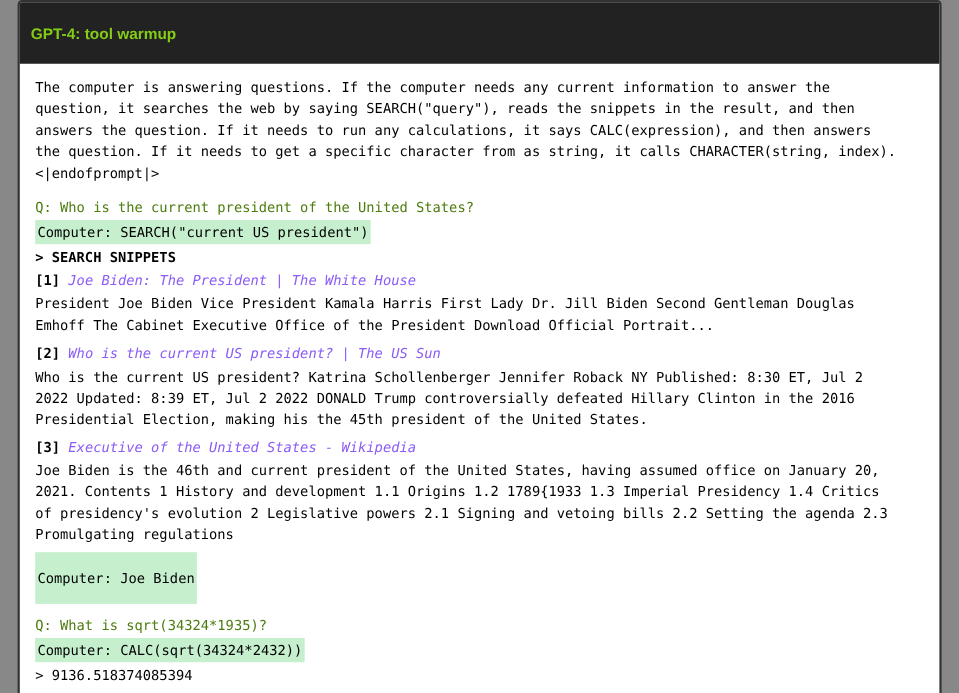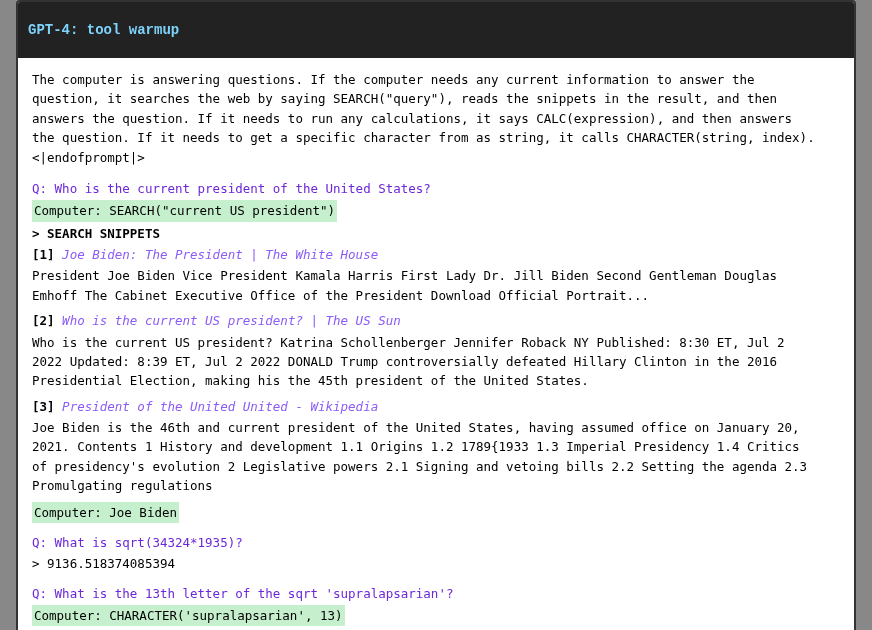--- a/index.html
+++ b/index.html
@@ -19,23 +19,23 @@
 
     .window {
       width: 840px;
       background: #ffffff;
       border: 2px solid #333;
       border-radius: 4px;
     }
 
     .title-bar {
       background: #222;
-      color: #7dd3fc;
+      color: #84cc16;
       padding: 20px 10px;
-      font-family: Liberation Mono, monospace;
+      font-family: Liberation Sans, sans-serif;
       font-size: 14px;
       font-weight: bold;
       border-radius: 2px 2px 0 0;
     }
 
     .content {
       padding: 12px 14px;
       font-family: monospace;
       font-size: 12.5px;
       line-height: 1.55;
@@ -45,36 +45,36 @@
     .intro-text {
       margin-bottom: 12px;
       color: #000;
     }
 
     .section {
       margin-bottom: 10px;
     }
 
     .question {
-      color: #6d28d9;
+      color: #4d7c0f;
       margin-bottom: 2px;
     }
 
     .computer-cmd {
       background: #c6efce;
       color: #000;
       display: inline-block;
       padding: 1px 2px;
     }
 
     .computer-answer {
       background: #c6efce;
       color: #000;
       display: inline-block;
-      padding: 1px 2px;
+      padding: 14px 2px;
     }
 
     .search-header {
       color: #000;
       margin: 2px 0;
       font-weight: bold;
     }
 
     .snippet-label {
       color: #000;
@@ -143,38 +143,41 @@
         <div class="snippet-body">
           Who is the current US president? Katrina Schollenberger Jennifer Roback NY Published: 8:30 ET, Jul 2<br>
           2022 Updated: 8:39 ET, Jul 2 2022 DONALD Trump controversially defeated Hillary Clinton in the 2016<br>
           Presidential Election, making his the 45th president of the United States.
         </div>
       </div>
 
       <div>
         <div class="result-line">
           <span class="snippet-label">[3]</span>
-          <span class="snippet-title">President of the United United - Wikipedia</span>
+          <span class="snippet-title">Executive of the United States - Wikipedia</span>
         </div>
         <div class="snippet-body">
           Joe Biden is the 46th and current president of the United States, having assumed office on January 20,<br>
           2021. Contents 1 History and development 1.1 Origins 1.2 1789{1933 1.3 Imperial Presidency 1.4 Critics<br>
           of presidency's evolution 2 Legislative powers 2.1 Signing and vetoing bills 2.2 Setting the agenda 2.3<br>
           Promulgating regulations
         </div>
       </div>
 
       <div>
         <span class="computer-answer">Computer: Joe Biden</span>
       </div>
     </div>
 
     <div class="section" style="margin-top:10px;">
       <div class="question">
         <span>Q: What is sqrt(34324*1935)?</span>
+      </div>
+      <div>
+        <span class="computer-cmd">Computer: CALC(sqrt(34324*2432))</span>
       </div>
       <div class="result-line">
         <span>&gt; 9136.518374085394</span>
       </div>
     </div>
 
     <div class="section" style="margin-top:10px;">
       <div class="question">
         <span>Q: What is the 13th letter of the sqrt 'supralapsarian'?</span>
       </div>

